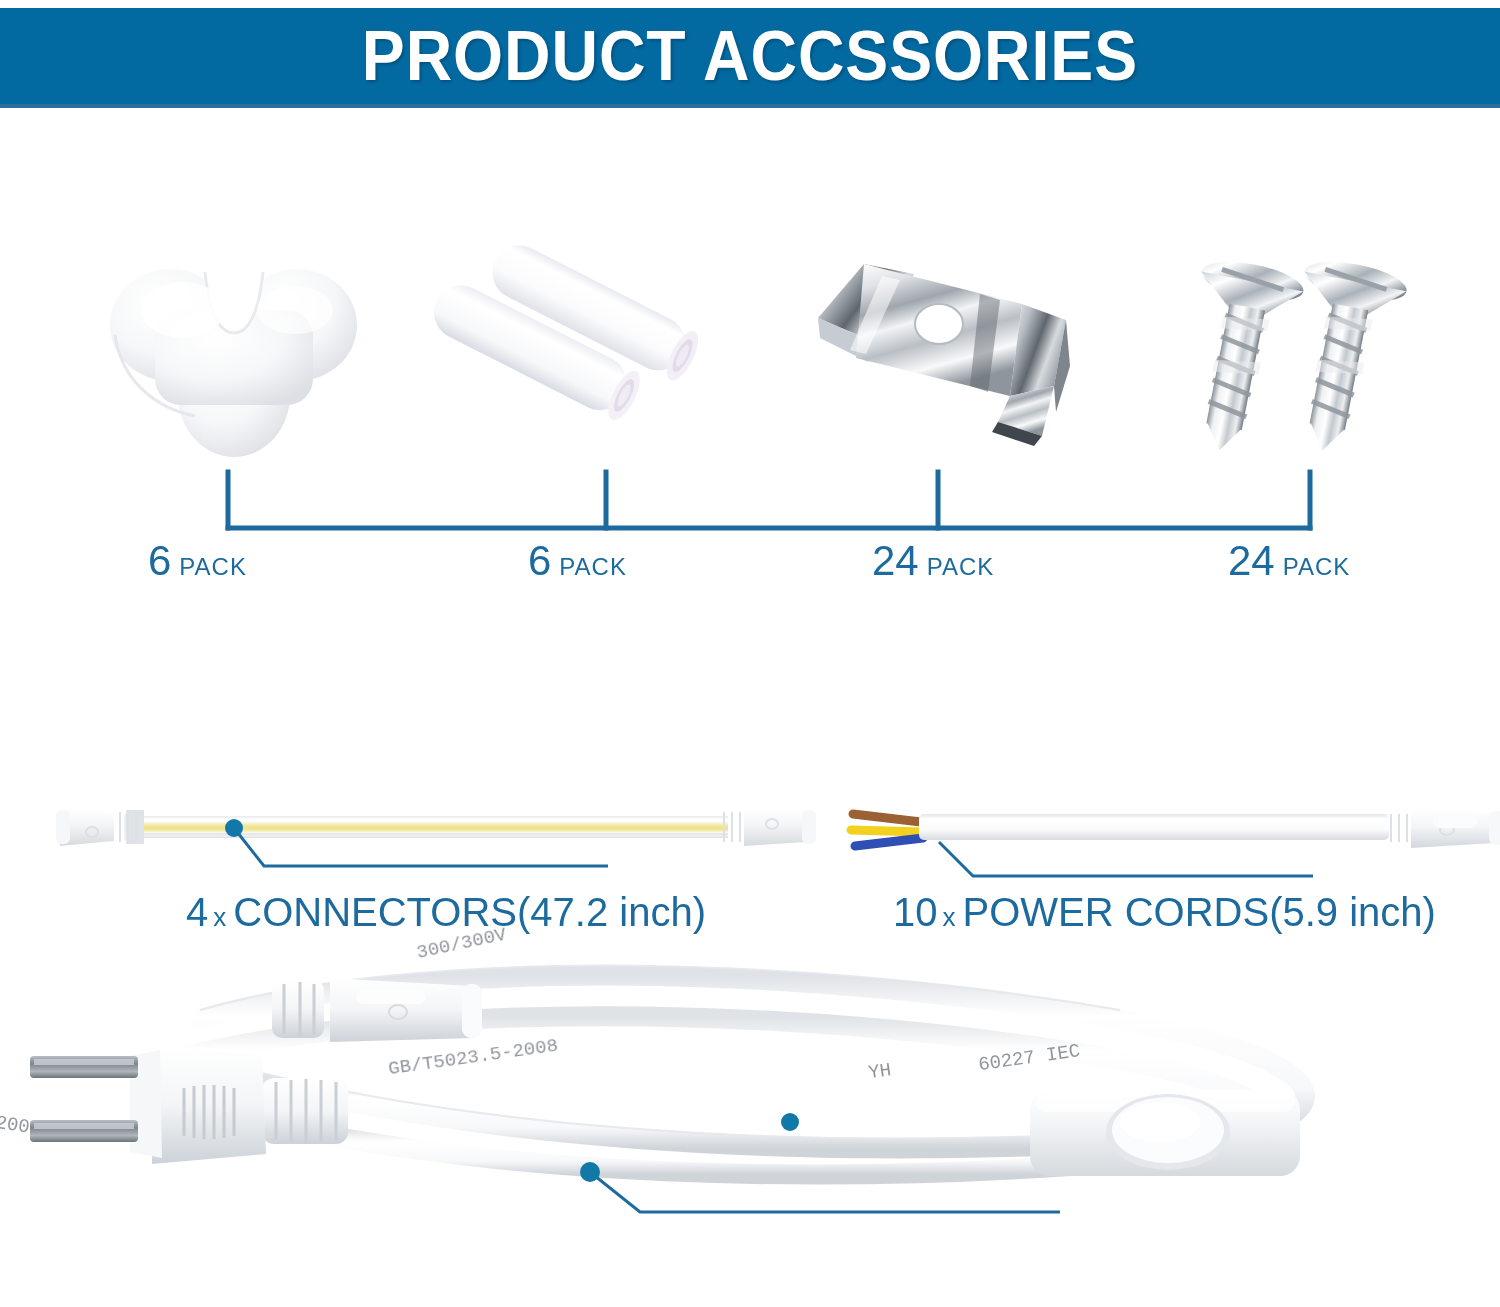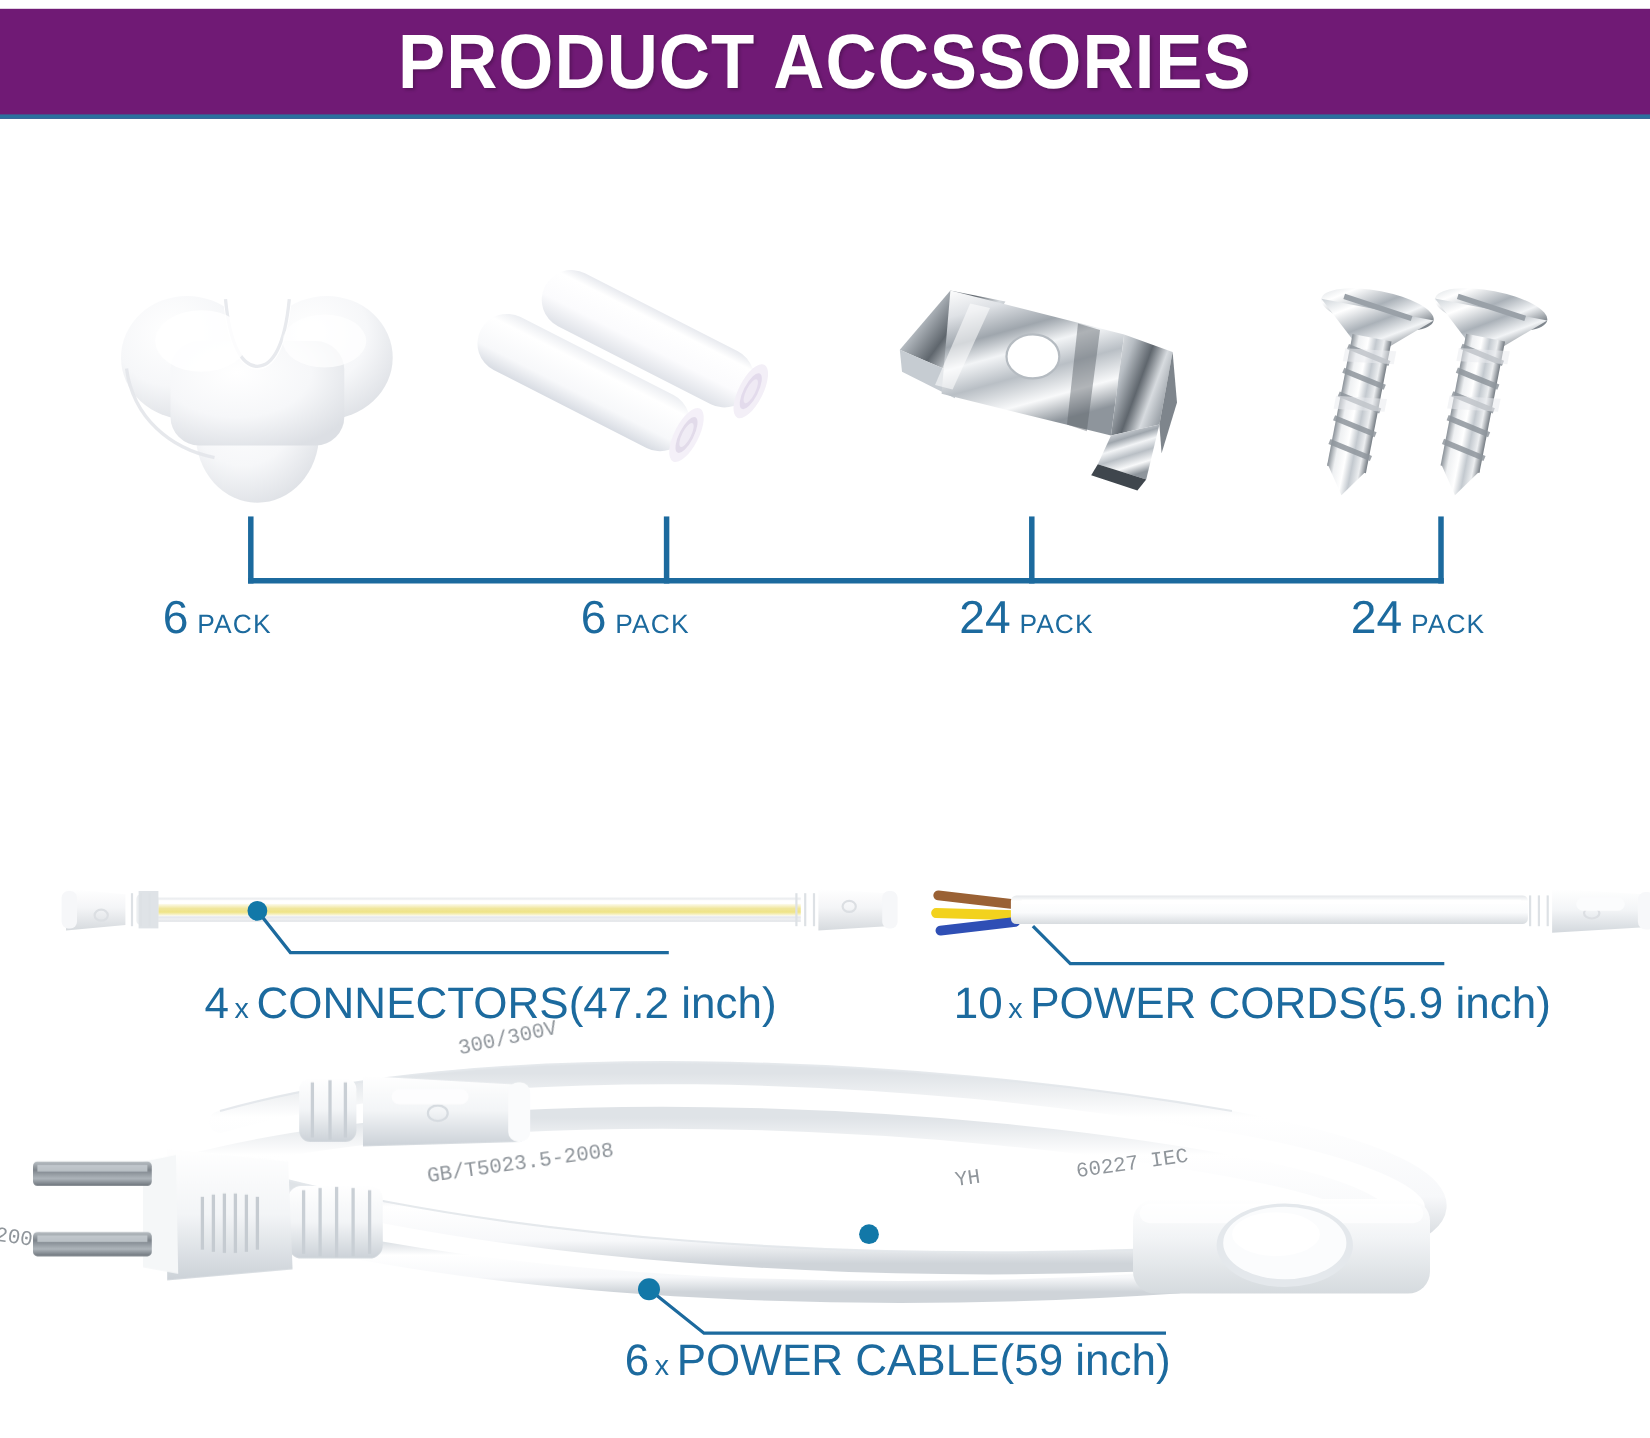--- a/index.html
+++ b/index.html
@@ -7,21 +7,21 @@
     width: 1500px; height: 1307px;
     background: #ffffff;
     font-family: "Liberation Sans", sans-serif;
     overflow: hidden;
   }
   #page { position: relative; width: 1500px; height: 1307px; background:#fff; }
 
   
   .banner {
     position: absolute; left: 0; top: 8px; width: 1500px; height: 100px;
-    background: #701a75;
+    background: #0369a1;
     border-bottom: 4px solid #2a6f9e;
     display: flex; align-items: center; justify-content: center;
   }
   .banner-title {
     color: #ffffff;
     font-family: "Liberation Sans Narrow", "Liberation Sans", sans-serif;
     font-weight: bold;
     font-size: 70px;
     letter-spacing: 1px;
     transform: scaleX(0.92);
@@ -352,21 +352,21 @@
 
       <g>
         <polyline points="96,62 130,96 470,96" fill="none" stroke="#1c6a9e" stroke-width="3"></polyline>
       </g>
     </svg>
 
     <div class="cap-label" style="left:138px; top:110px;">
       <span class="cap-num">4</span><span class="cap-x">x</span><span class="cap-text">CONNECTORS(47.2 inch)</span>
     </div>
 
-    <div class="cap-label" style="left:819px; top:110px;">
+    <div class="cap-label" style="left:845px; top:110px;">
       <span class="cap-num">10</span><span class="cap-x">x</span><span class="cap-text">POWER CORDS(5.9 inch)</span>
     </div>
   </div>
 
   <div class="bottom-row">
     <svg style="position:absolute;left:0;top:0;width:1500px;height:260px;" viewBox="0 0 1500 260">
       <defs>
         <linearGradient id="gWire" x1="0" y1="0" x2="0" y2="1">
           <stop offset="0%" stop-color="#dfe3e7"></stop>
           <stop offset="25%" stop-color="#ffffff"></stop>
@@ -463,18 +463,15 @@
         <ellipse cx="1160" cy="162" rx="40" ry="20" fill="#ffffff" opacity="0.85"></ellipse>
       </g>
 
       <g>
         <polyline points="590,212 640,252 1060,252" fill="none" stroke="#1c6a9e" stroke-width="3"></polyline>
         <circle cx="590" cy="212" r="10" fill="#1278a8"></circle>
       </g>
       <circle cx="790" cy="162" r="9" fill="#1278a8"></circle>
     </svg>
 
-    <div class="cap-label" style="left:568px; top:255px;">
-      <span class="cap-num">6</span><span class="cap-x">x</span><span class="cap-text">POWER CABLE(59 inch)</span>
-    </div>
   </div>
 
 </div>
 
 </body></html>

